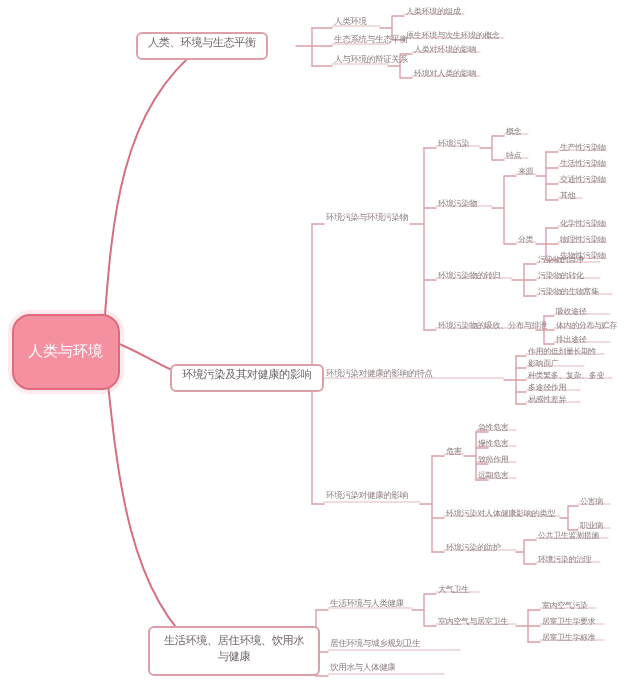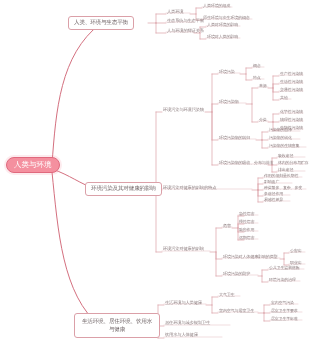--- a/index.html
+++ b/index.html
@@ -21,21 +21,21 @@
     color:#7a6e70;
     letter-spacing:-0.2px;
     transform-origin:left center;
   }
   .root{
     background:#f4909f;
     border:1px solid #e0697e;
     border-radius:9px;
     color:#ffffff;
     font-size:7.5px;
-    padding:3px 7px;
+    padding:14px 7px;
     letter-spacing:0px;
     box-shadow:0 0 0 2px rgba(244,144,159,0.18);
   }
   .l1{
     background:#ffffff;
     border:1px solid #dba0a8;
     border-radius:3px;
     font-size:5.6px;
     padding:3px 5px;
     color:#6f6466;

